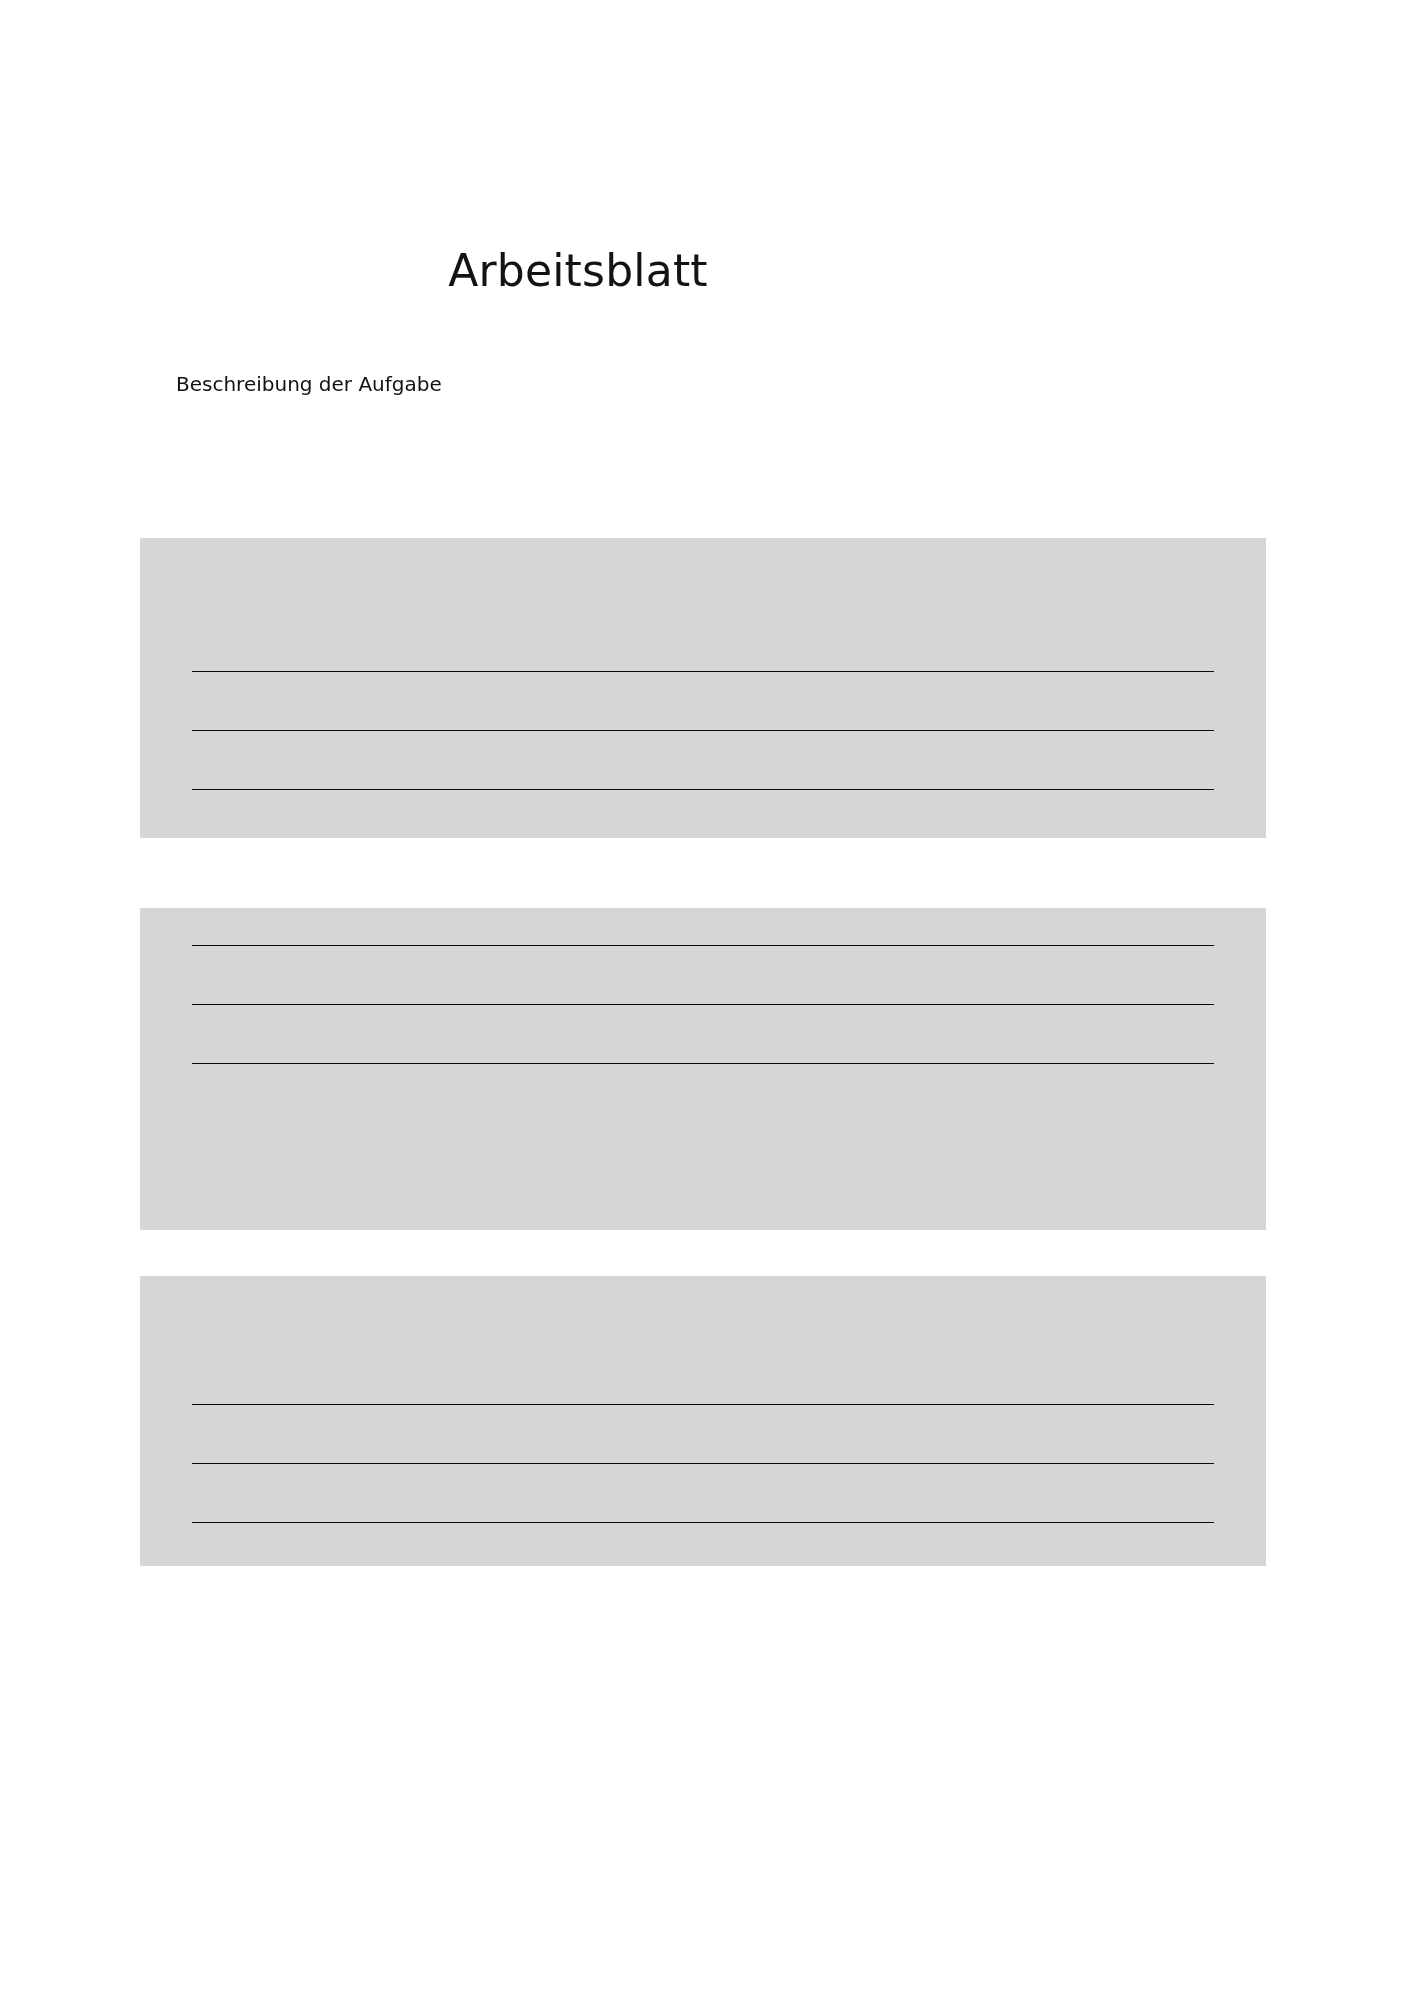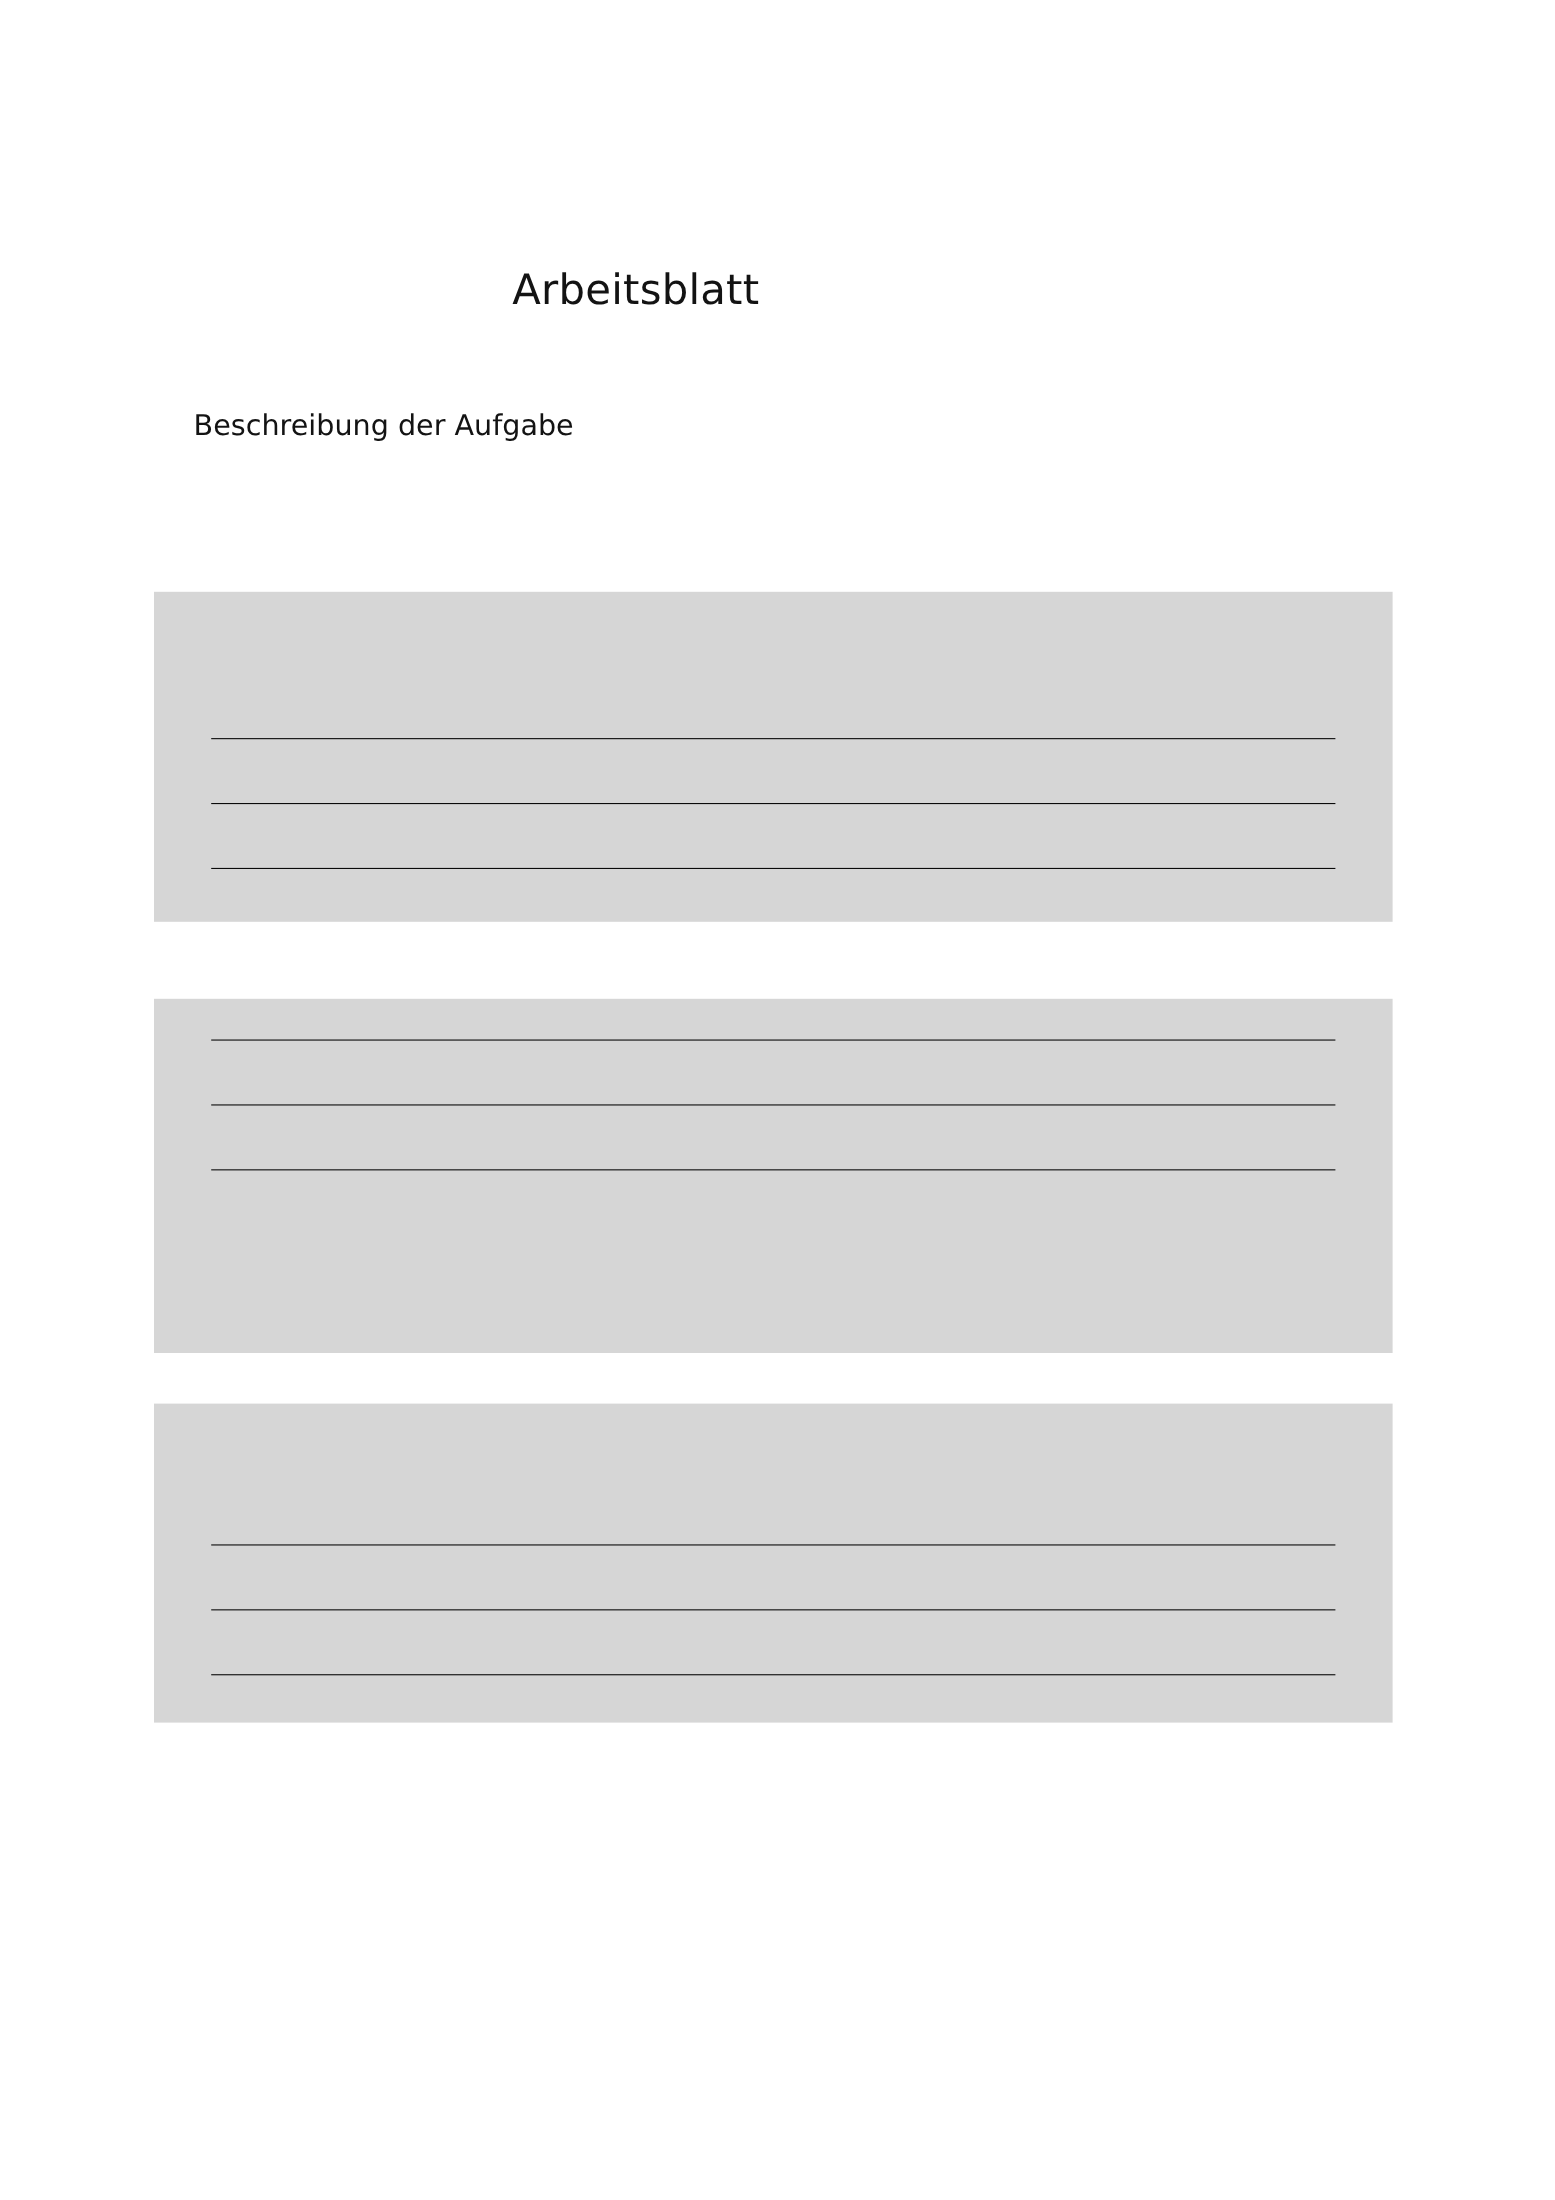--- a/index.html
+++ b/index.html
@@ -21,32 +21,32 @@
     inset: 0;
     background: #ffffff;
   }
 
   .worksheet-title {
     position: absolute;
     top: 218px;
     left: 0;
     width: 1156px;
     text-align: center;
-    font-size: 38px;
+    font-size: 44px;
     font-weight: 400;
     letter-spacing: 0.2px;
     color: #131313;
     line-height: 1.1;
   }
 
   .task-description {
     position: absolute;
     top: 372px;
     left: 176px;
-    font-size: 26px;
+    font-size: 20px;
     font-weight: 400;
     color: #131313;
     line-height: 1.2;
   }
 
   .answer-block {
     position: absolute;
     left: 140px;
     width: 1126px;
     background: #d6d6d6;

